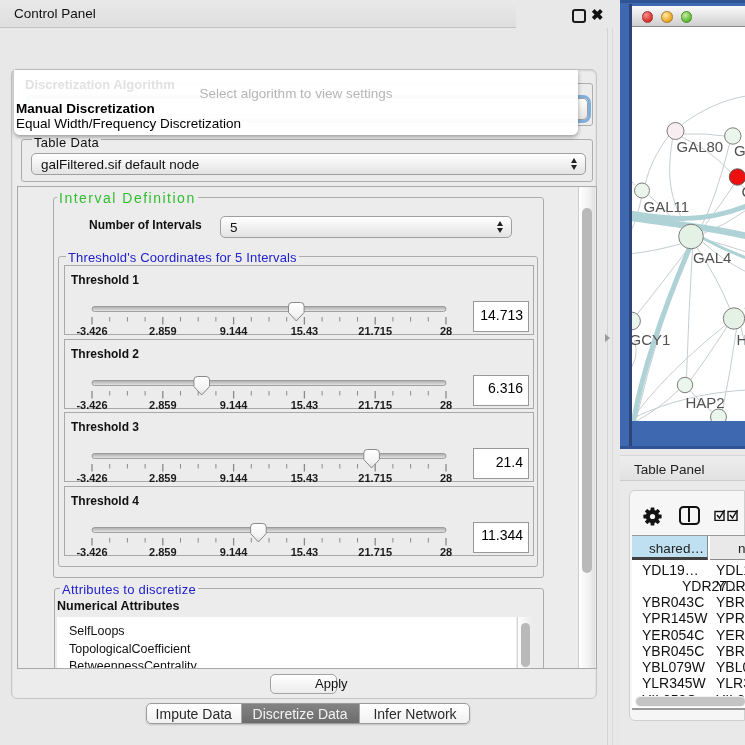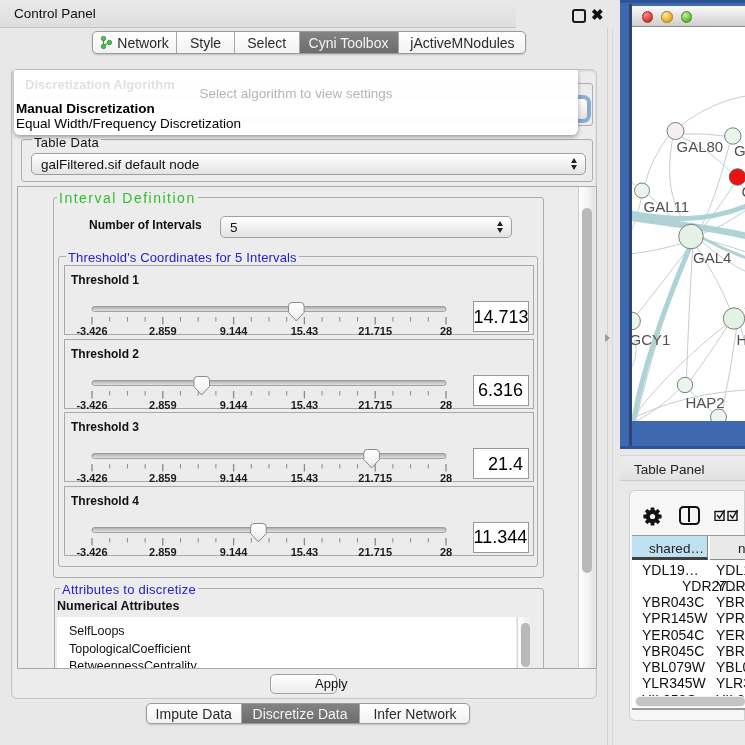--- a/index.html
+++ b/index.html
@@ -51,21 +51,21 @@
 
 #scrollp{left:5px;top:116px;overflow:hidden;width:580px;height:483px;border:1px solid #a9a9a9;background:#ececec;}
 
 #vsb{right:1px;top:0;width:17px;height:481px;background:linear-gradient(90deg,#ffffff, #f2f2f2 60%,#e2e2e2);border-left:1px solid #cccccc;}
 #vsb .thumb{left:3px;top:21px;width:10px;height:365px;background:#b9b9b9;border-radius:5px;}
 
 .tbox{position:absolute;left:46px;width:470px;height:70px;border:1px solid #a9a9a9;background:#ececec;}
 .tbox .name{position:absolute;left:6px;top:7px;font-weight:bold;font-size:12px;color:#111;}
 .tbox svg{position:absolute;left:0;top:0;}
 .vbox{position:absolute;left:407.5px;top:35px;width:56.5px;height:31px;background:#ffffff;
-  border:1px solid #989898;font-size:18px;color:#000;text-align:right;
+  border:1px solid #989898;font-size:14px;color:#000;text-align:right;
   padding:4.5px 5px 0 0;}
 
 #attr-list{position:absolute;background:#ffffff;font-size:12.5px;color:#111;padding-top:6px;line-height:17.6px;}
 #app #attr-list div{position:static;padding:0 0 0 12px;}
 
 #apply{left:258px;top:604px;width:67px;height:20px;border:1px solid #a2a2a2;border-radius:5px;
   background:linear-gradient(#ffffff,#ececec);text-align:center;font-size:13px;color:#111;
   line-height:18px;padding-left:44px;}
 
 #netwin{left:620px;top:0;width:125px;height:449px;background:#3e68af;}
@@ -333,35 +333,20 @@
     <div class="hint">Select algorithm to view settings</div>
     <div class="l1">Manual Discretization</div>
     <div class="l2">Equal Width/Frequency Discretization</div>
   </div>
 
   <div style="left:606.5px;top:28px;width:1.5px;height:717px;background:#d2d2d2;"></div>
   <div style="left:611.5px;top:28px;width:1px;height:717px;background:#d8d8d8;"></div>
 
   <div style="left:605px;top:334px;width:0;height:0;border-top:4px solid transparent;border-bottom:4px solid transparent;border-left:5px solid #9a9a9a;"></div>
 
-  <div id="top-tabs" class="seg-bar">
-    <div class="seg" style="width:84px;">
-      <svg width="13" height="14" viewBox="0 0 13 14" style="position:static;margin-right:4px;">
-        <line x1="3.5" y1="3" x2="3.5" y2="10" stroke="#3aa53a" stroke-width="1.2"></line>
-        <line x1="3.5" y1="10" x2="9" y2="6.5" stroke="#3aa53a" stroke-width="1.2"></line>
-        <circle cx="3.5" cy="2.5" r="2.2" fill="#59b859" stroke="#2c8a2c" stroke-width="0.8"></circle>
-        <circle cx="3.5" cy="10.5" r="2.2" fill="#59b859" stroke="#2c8a2c" stroke-width="0.8"></circle>
-        <circle cx="9.5" cy="6.5" r="2.2" fill="#59b859" stroke="#2c8a2c" stroke-width="0.8"></circle>
-      </svg>
-      Network</div>
-    <div class="seg" style="width:58px;">Style</div>
-    <div class="seg" style="width:64.5px;">Select</div>
-    <div class="seg dark" style="width:99px;">Cyni Toolbox</div>
-    <div class="seg" style="width:128px;">jActiveMNodules</div>
-  </div>
 
   <div id="bottom-tabs" class="seg-bar">
     <div class="seg" style="width:94.5px;">Impute Data</div>
     <div class="seg dark" style="width:118px;">Discretize Data</div>
     <div class="seg" style="width:111px;">Infer Network</div>
   </div>
 
   <div id="netwin">
     <div style="left:0;top:0;width:125px;height:2.5px;background:#2f5496;"></div>
     <div style="left:0;top:446px;width:125px;height:3px;background:#2f5496;"></div>

